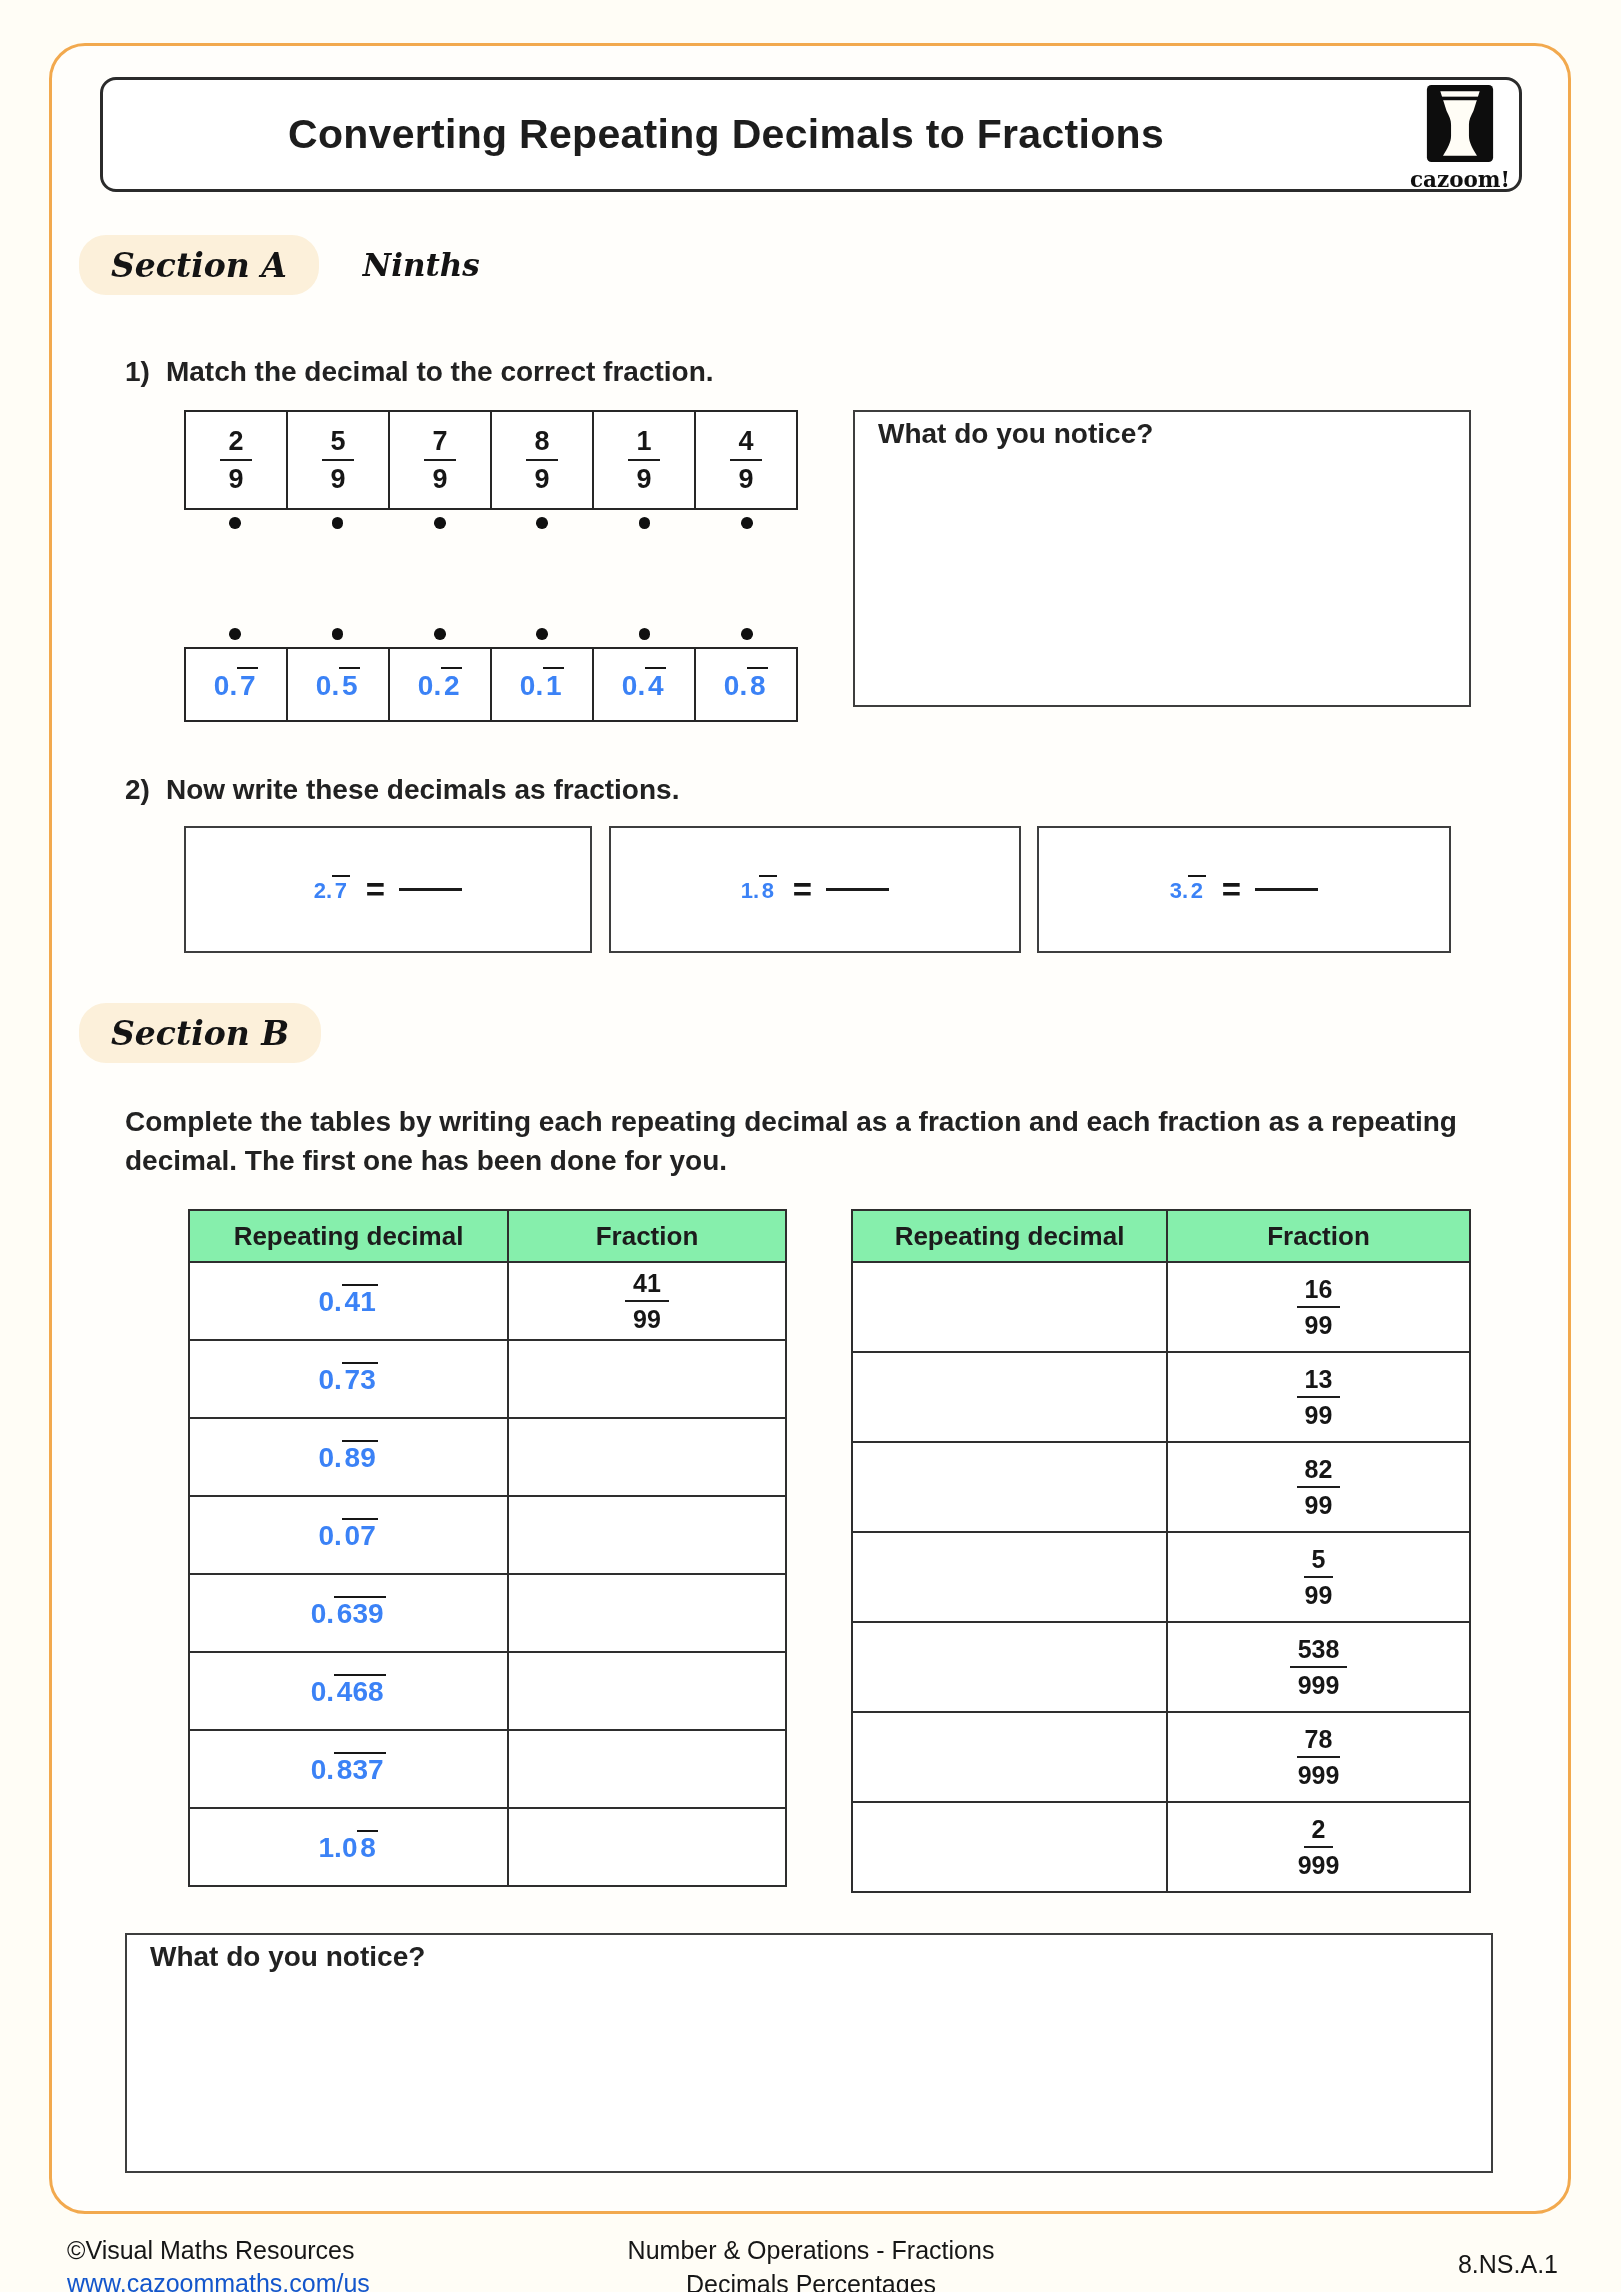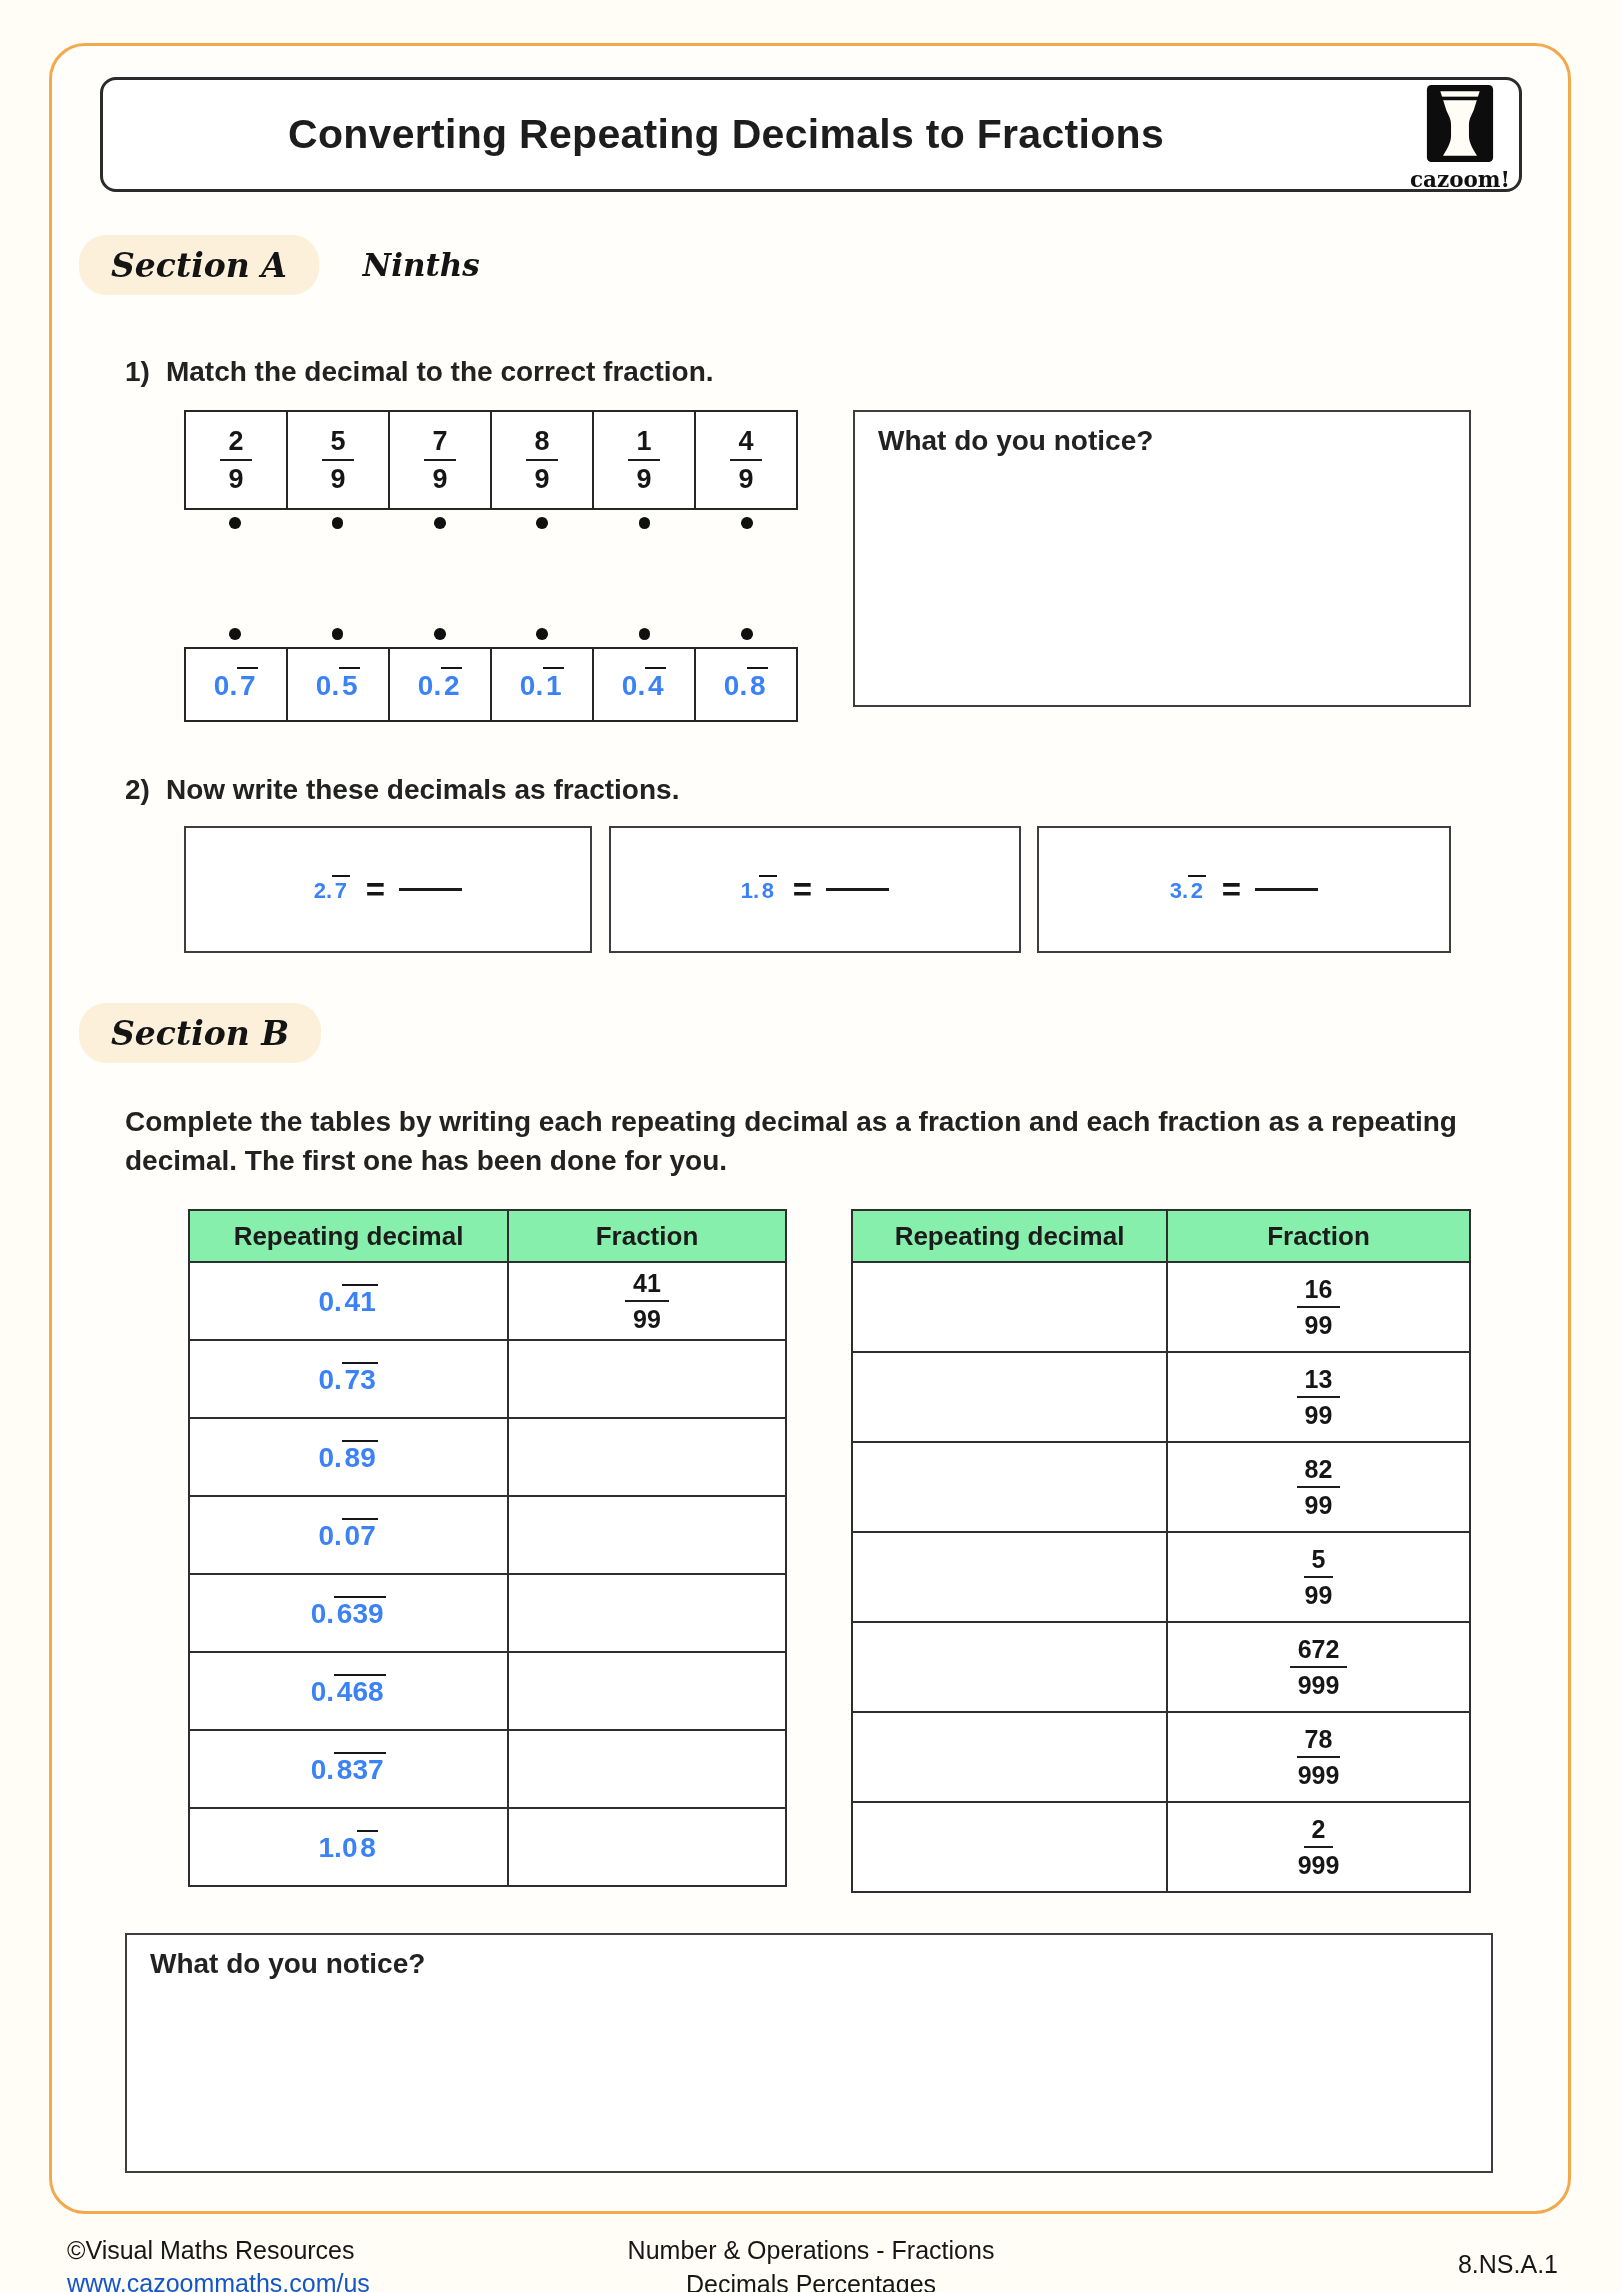--- a/index.html
+++ b/index.html
@@ -52,21 +52,21 @@
   .over { display:inline-block; border-top:2.7px solid #161616; padding:1.8px 2.7px 0; line-height:1.05; }
 
   .dots-row { position:absolute; left:184px; width:614px; display:flex; }
   .dots-row .dcell { flex:1; display:flex; justify-content:center; }
   #dots-fractions { top:517px; }
   #dots-decimals { top:628px; }
   .dot { width:11.6px; height:11.6px; background:#101010; border-radius:50%; }
 
   .notice-box {
     position:absolute; background:#fff; border:2.7px solid #3e3e3e;
-    padding:13px 23px; font-weight:bold; font-size:28px; color:#222;
+    padding:6px 23px; font-weight:bold; font-size:28px; color:#222;
   }
   #notice-a { left:853px; top:410px; width:618px; height:297px; }
   #notice-b { left:125px; top:1933px; width:1368px; height:240px; }
 
   .q2box {
     position:absolute; top:826px; height:127px; border:2.7px solid #3e3e3e; background:#fff;
     display:flex; align-items:center; justify-content:center;
   }
   #q2a { left:184px; width:408px; }
   #q2b { left:609px; width:412px; }
@@ -336,21 +336,21 @@
     <tr>
       <td></td>
       <td><span class="frac">
               <span class="num">5</span>
               <span class="den">99</span>
             </span></td>
     </tr>
     <tr>
       <td></td>
       <td><span class="frac">
-              <span class="num">672</span>
+              <span class="num">538</span>
               <span class="den">999</span>
             </span></td>
     </tr>
     <tr>
       <td></td>
       <td><span class="frac">
               <span class="num">78</span>
               <span class="den">999</span>
             </span></td>
     </tr>

